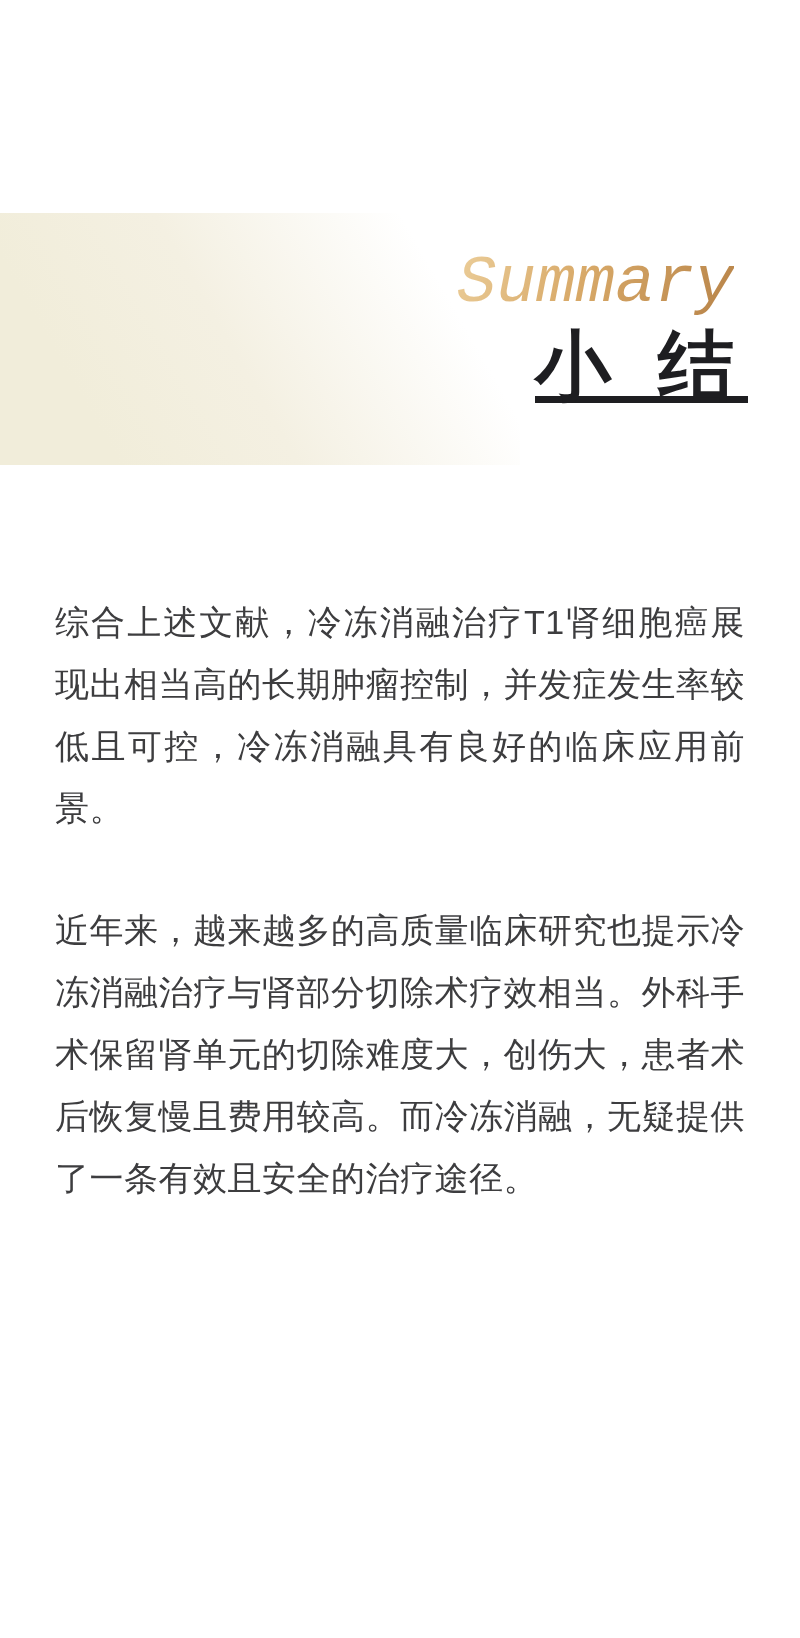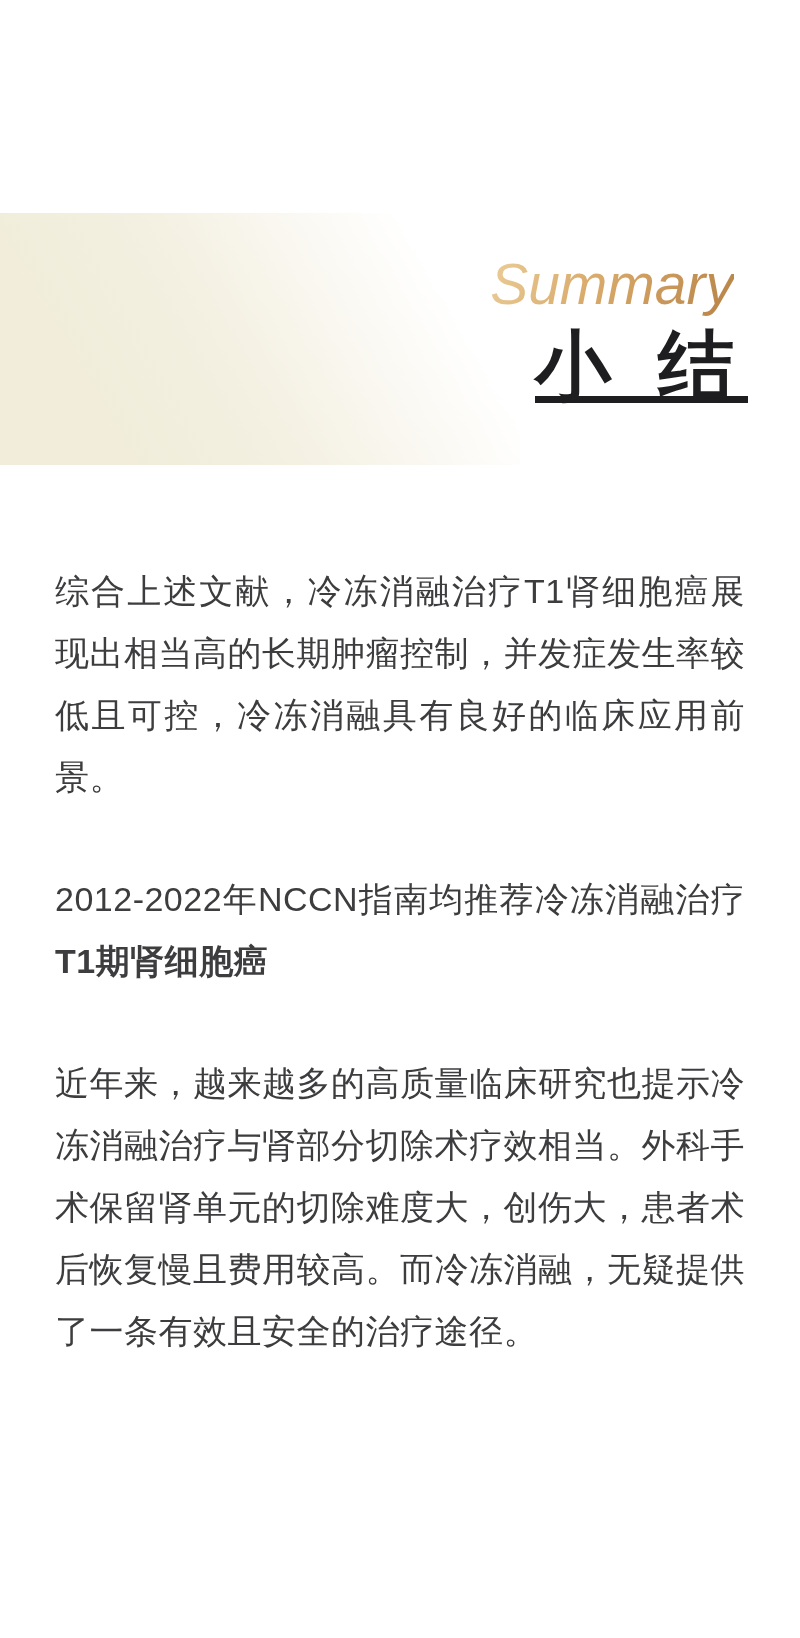--- a/index.html
+++ b/index.html
@@ -30,24 +30,24 @@
   }
   .header-titles {
     position: absolute;
     top: 238px;
     left: 0;
     right: 66px;
     text-align: right;
   }
   .script-title {
     display: inline-block;
-    font-family: Liberation Sans, sans-serif;
+    font-family: Liberation Mono, monospace;
     font-style: italic;
     font-weight: 400;
-    font-size: 57px;
+    font-size: 66px;
     line-height: 92px;
     background: linear-gradient(115deg, #eacb96 5%, #d8a968 45%, #b9854a 95%);
     -webkit-background-clip: text;
     background-clip: text;
     color: transparent;
   }
   .cn-title {
     font-family: "Liberation Serif", serif;
     font-weight: 700;
     font-size: 76px;
@@ -56,21 +56,21 @@
     color: #1e1e21;
     letter-spacing: 14px;
     margin-right: -14px;
     white-space: nowrap;
     text-decoration: underline;
   }
 
   
   .content {
     position: absolute;
-    top: 560px;
+    top: 591px;
     left: 55px;
     right: 55px;
   }
   .content p {
     margin: 0 0 60px 0;
     font-size: 34px;
     line-height: 62px;
     color: #3d3d3f;
     text-align: justify;
     letter-spacing: 0.5px;
@@ -84,15 +84,14 @@
 
 <div class="band"></div>
 
 <div class="header-titles">
   <div class="script-title">Summary</div>
   <div class="cn-title">小 结</div>
 </div>
 
 <div class="content">
   <p>综合上述文献，冷冻消融治疗T1肾细胞癌展现出相当高的长期肿瘤控制，并发症发生率较低且可控，冷冻消融具有良好的临床应用前景。</p>
-  <p><span>2012-2022年NCCN指南均推荐冷冻消融治疗</span><span class="bold-seg">T1期肾细胞癌</span></p>
   <p>近年来，越来越多的高质量临床研究也提示冷冻消融治疗与肾部分切除术疗效相当。外科手术保留肾单元的切除难度大，创伤大，患者术后恢复慢且费用较高。而冷冻消融，无疑提供了一条有效且安全的治疗途径。</p>
 </div>
 
 </body></html>

